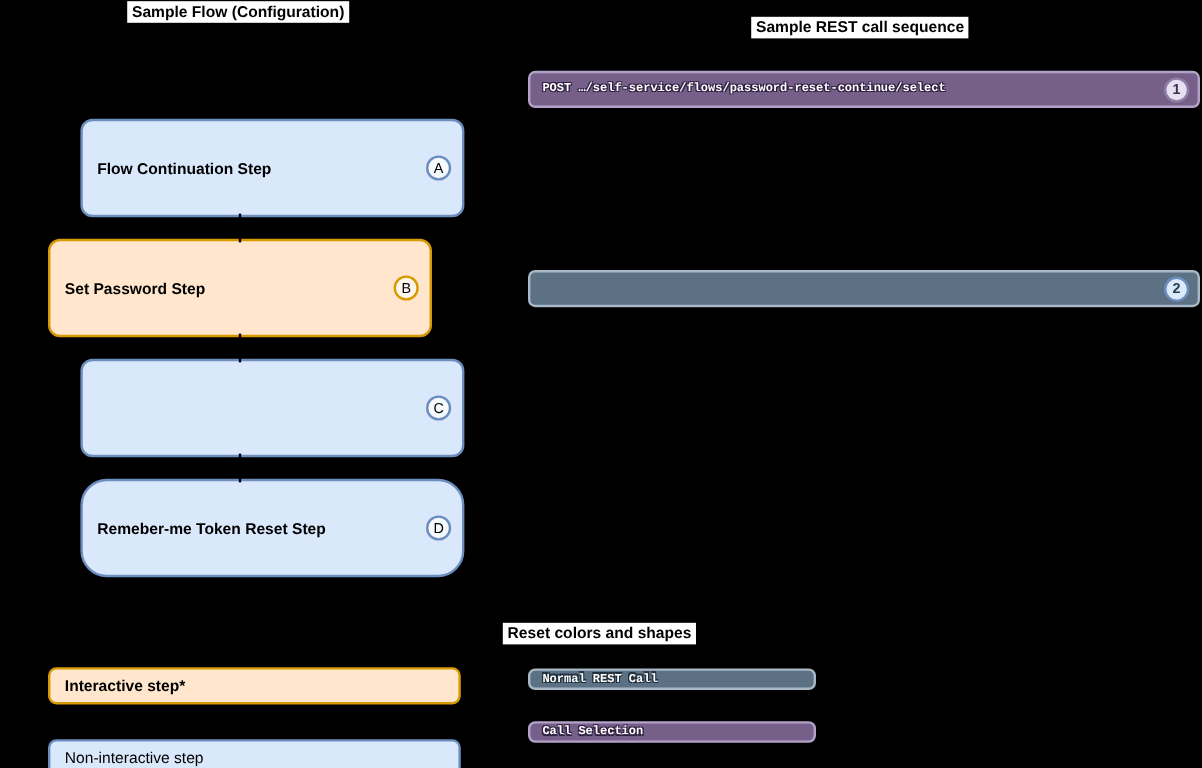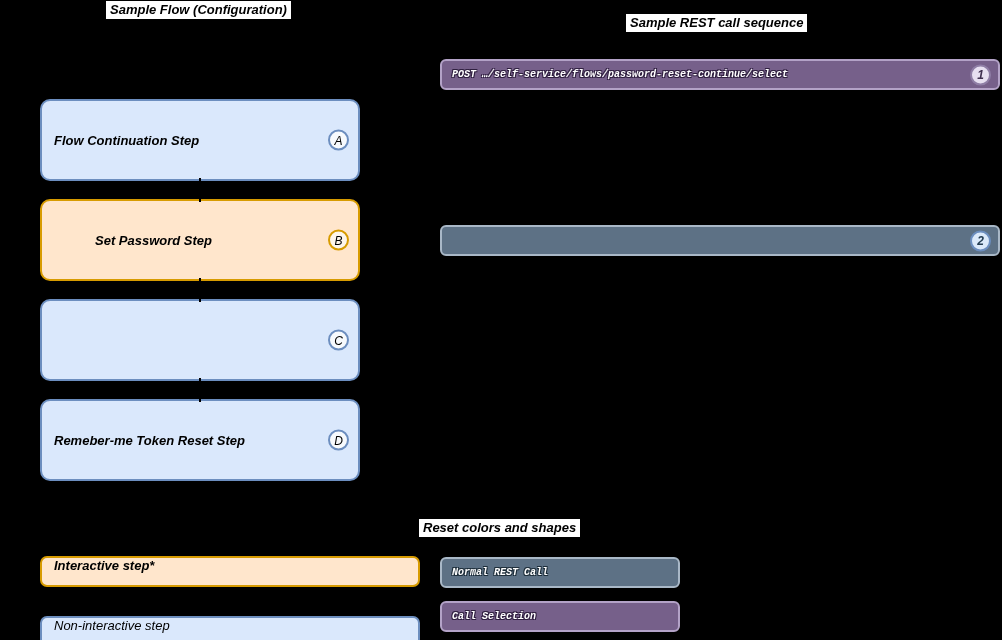--- a/index.html
+++ b/index.html
@@ -1,15 +1,15 @@
 <!DOCTYPE html>
 <html style="--canvas-bg: #000000; --blue-fill: #dae8fc; --blue-border: #6c8ebf; --orange-fill: #ffe6cc; --orange-border: #d79b00; --purple-fill: #76608a; --purple-border: #b3a2c7; --purple-badge-fill: #e7e0f1; --slate-fill: #5d7185; --slate-border: #a9b8c7; --slate-badge-fill: #dbe9fa; --slate-badge-border: #6c8ebf; --label-bg: #ffffff; --step-text: #000000; --bar-text: #ffffff;"><head>
 <meta charset="utf-8">
 <style>
-  * { margin:0; padding:0; box-sizing:border-box;font-style:italic; }
+  * { margin:0; padding:0; box-sizing:border-box; }
   html,body { width:1002px; height:640px; }
   body {
     position:relative;
     background:var(--canvas-bg,#000);
     font-family:"Liberation Sans", sans-serif;
     overflow:hidden;
   }
 
   
   .title-label {
@@ -26,21 +26,21 @@
   .step {
     position:absolute;
     left:40px;
     width:320px;
     height:82px;
     border-radius:10px;
     border:2px solid;
     display:flex;
     align-items:center;
   }
-  .step.blue   { background:var(--blue-fill);   border-color:var(--blue-border); }
+  .step.blue   { background:var(--blue-fill);   border-color:var(--blue-border);margin-left:27px; }
   .step.orange { background:var(--orange-fill); border-color:var(--orange-border); }
   .step .step-label {
     margin-left:12px;
     font-size:13px;
     font-weight:bold;
     color:var(--step-text,#000);
   }
   .circle-badge {
     position:absolute;
     right:9px;
@@ -111,64 +111,65 @@
     font-size:12px;
     font-weight:bold;
   }
   .bar.purple .num-badge { background:var(--purple-badge-fill); border-color:#8f7ea6; color:#3f3050; }
   .bar.slate  .num-badge { background:var(--slate-badge-fill);  border-color:var(--slate-badge-border); color:#233c52; }
 
   
   .legend-step {
     position:absolute;
     left:40px;
-    width:380px;
+    width:344px;
     height:31px;
     border:2px solid;
     border-radius:7px;
     display:flex;
+    align-items:center;
   }
   .legend-step.orange { background:var(--orange-fill); border-color:var(--orange-border); }
   .legend-step.blue   { background:var(--blue-fill);   border-color:var(--blue-border);margin-top:20px; }
   .legend-step .step-label { margin-left:12px; font-size:13px; color:var(--step-text,#000); }
   .legend-step.orange .step-label { font-weight:bold; }
   .legend-step.blue   .step-label { font-weight:normal; }
 
   .legend-call {
     position:absolute;
     left:440px;
     width:240px;
-    height:31px;
+    height:18px;
     border:2px solid;
     border-radius:6px;
     display:flex;
     align-items:center;
     text-align:right;
   }
   .legend-call.slate  { background:var(--slate-fill);  border-color:var(--slate-border); }
   .legend-call.purple { background:var(--purple-fill); border-color:var(--purple-border); }
 </style>
 </head>
 <body>
 
 <div class="title-label" style="left:106px; top:1px;">Sample Flow (Configuration)</div>
 <div class="title-label" style="left:626px; top:14px;">Sample REST call sequence</div>
 
 <div class="step blue" style="top:99px;">
   <span class="step-label">Flow Continuation Step</span>
   <span class="circle-badge">A</span>
 </div>
-<div class="step orange" style="top:199px;padding-left:41px;">
+<div class="step orange" style="top:199px;">
   <span class="step-label">Set Password Step</span>
   <span class="circle-badge">B</span>
 </div>
 <div class="step blue" style="top:299px;">
   <span class="circle-badge">C</span>
 </div>
-<div class="step blue" style="top:399px;">
+<div class="step blue" style="top:399px;border-radius:22px;">
   <span class="step-label">Remeber-me Token Reset Step</span>
   <span class="circle-badge">D</span>
 </div>
 
 <div class="connector" style="top:178px;"></div>
 <div class="connector" style="top:278px;"></div>
 <div class="connector" style="top:378px;"></div>
 
 <div class="bar purple" style="top:59px;">
   <span class="mono-label">POST …/self-service/flows/password-reset-continue/select</span>

